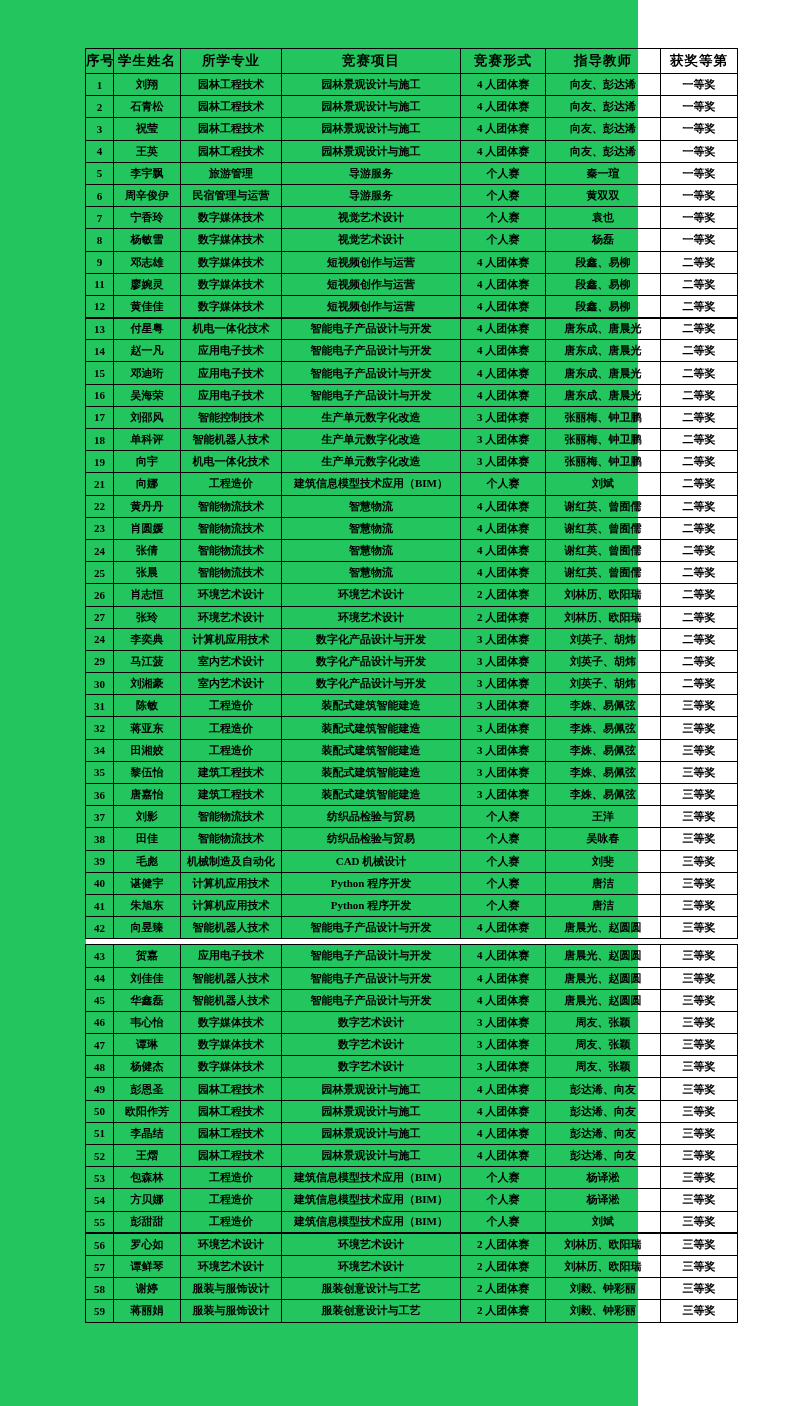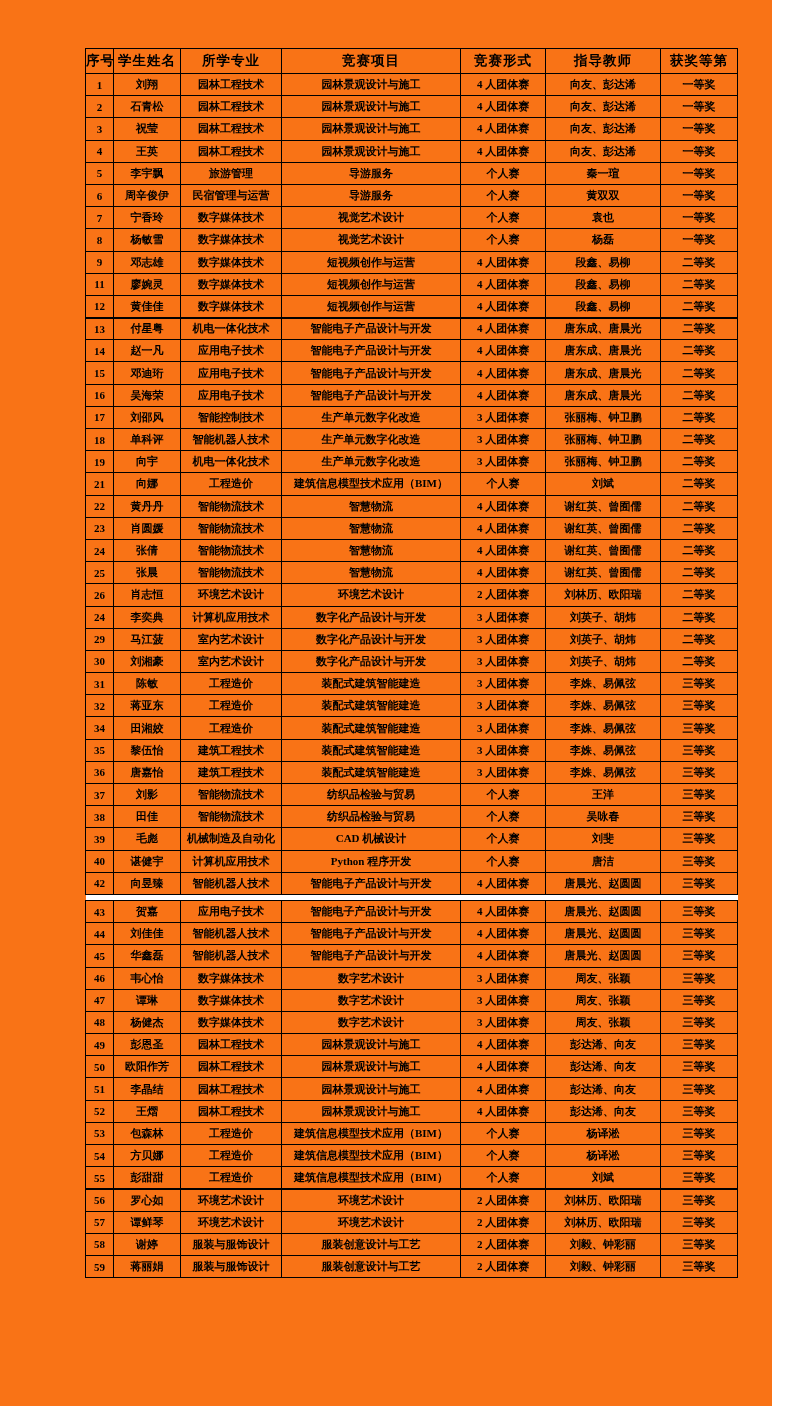--- a/index.html
+++ b/index.html
@@ -2,23 +2,23 @@
 <html><head>
 <meta charset="utf-8">
 <style>
   html, body {
     margin: 0;
     padding: 0;
     background: #ffffff;
   }
   .page {
     position: relative;
-    width: 772px;
+    width: 638px;
     height: 1406px;
-    background: #f97316;
+    background: #22c55e;
     font-family: "Liberation Serif", "DejaVu Serif", serif;
     color: #000000;
   }
   table.doc-table {
     position: absolute;
     left: 85px;
     top: 48px;
     width: 652px;
     border-collapse: collapse;
     table-layout: fixed;
@@ -282,20 +282,29 @@
         <tr>
           <td>26</td>
           <td>肖志恒</td>
           <td>环境艺术设计</td>
           <td>环境艺术设计</td>
           <td>2 人团体赛</td>
           <td>刘林历、欧阳瑞</td>
           <td>二等奖</td>
         </tr>
         <tr>
+          <td>27</td>
+          <td>张玲</td>
+          <td>环境艺术设计</td>
+          <td>环境艺术设计</td>
+          <td>2 人团体赛</td>
+          <td>刘林历、欧阳瑞</td>
+          <td>二等奖</td>
+        </tr>
+        <tr>
           <td>24</td>
           <td>李奕典</td>
           <td>计算机应用技术</td>
           <td>数字化产品设计与开发</td>
           <td>3 人团体赛</td>
           <td>刘英子、胡炜</td>
           <td>二等奖</td>
         </tr>
         <tr>
           <td>29</td>
@@ -383,20 +392,29 @@
           <td>毛彪</td>
           <td>机械制造及自动化</td>
           <td>CAD 机械设计</td>
           <td>个人赛</td>
           <td>刘斐</td>
           <td>三等奖</td>
         </tr>
         <tr>
           <td>40</td>
           <td>谌健宇</td>
+          <td>计算机应用技术</td>
+          <td>Python 程序开发</td>
+          <td>个人赛</td>
+          <td>唐洁</td>
+          <td>三等奖</td>
+        </tr>
+        <tr>
+          <td>41</td>
+          <td>朱旭东</td>
           <td>计算机应用技术</td>
           <td>Python 程序开发</td>
           <td>个人赛</td>
           <td>唐洁</td>
           <td>三等奖</td>
         </tr>
         <tr>
           <td>42</td>
           <td>向昱臻</td>
           <td>智能机器人技术</td>

